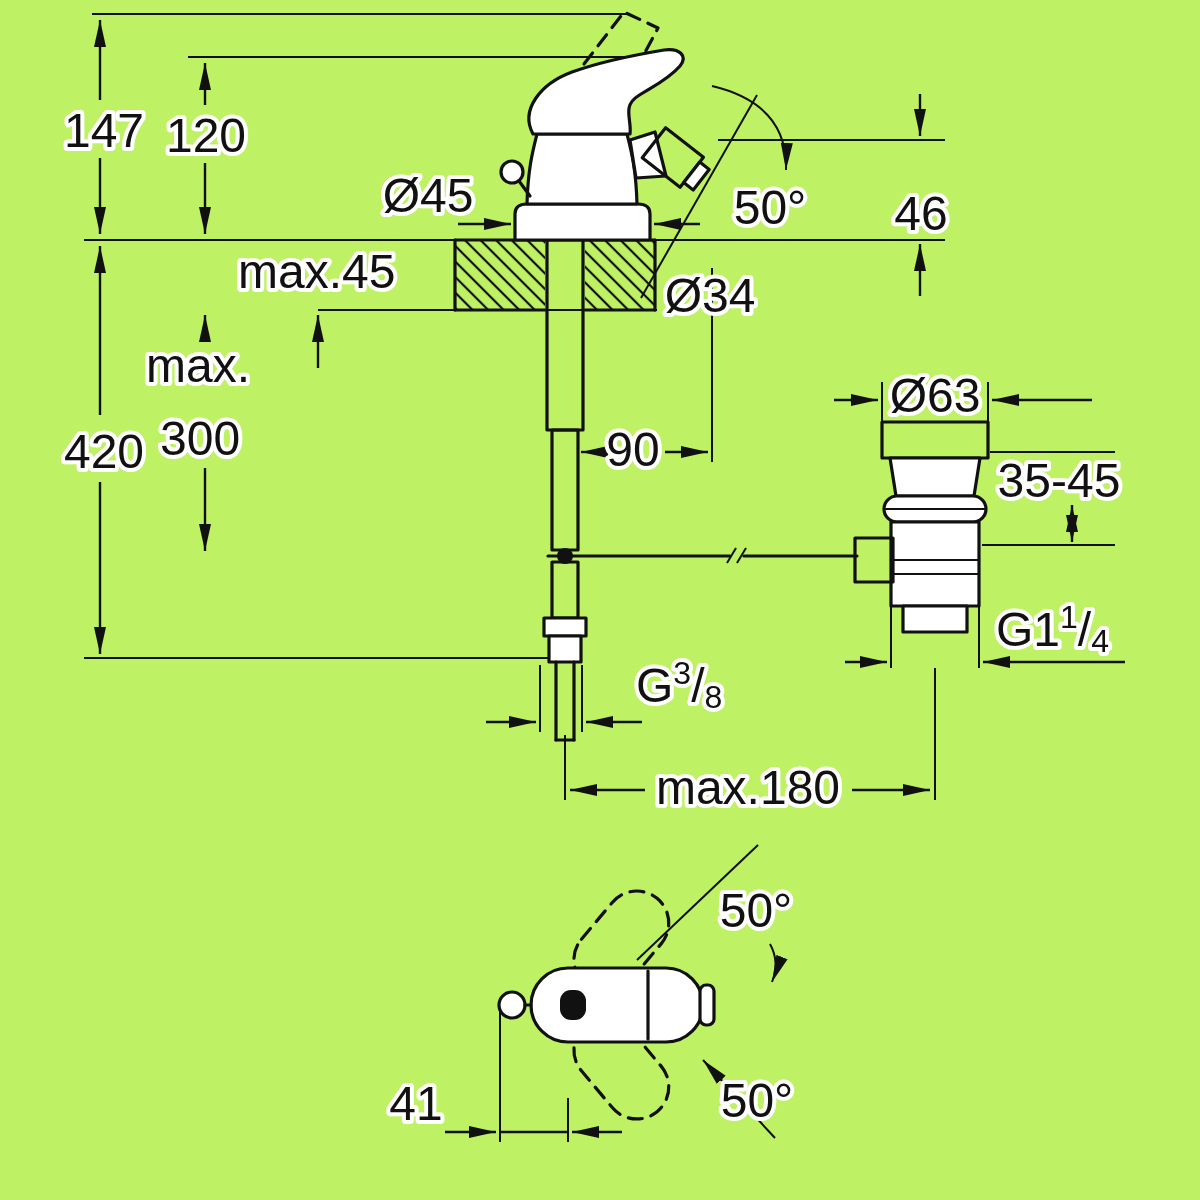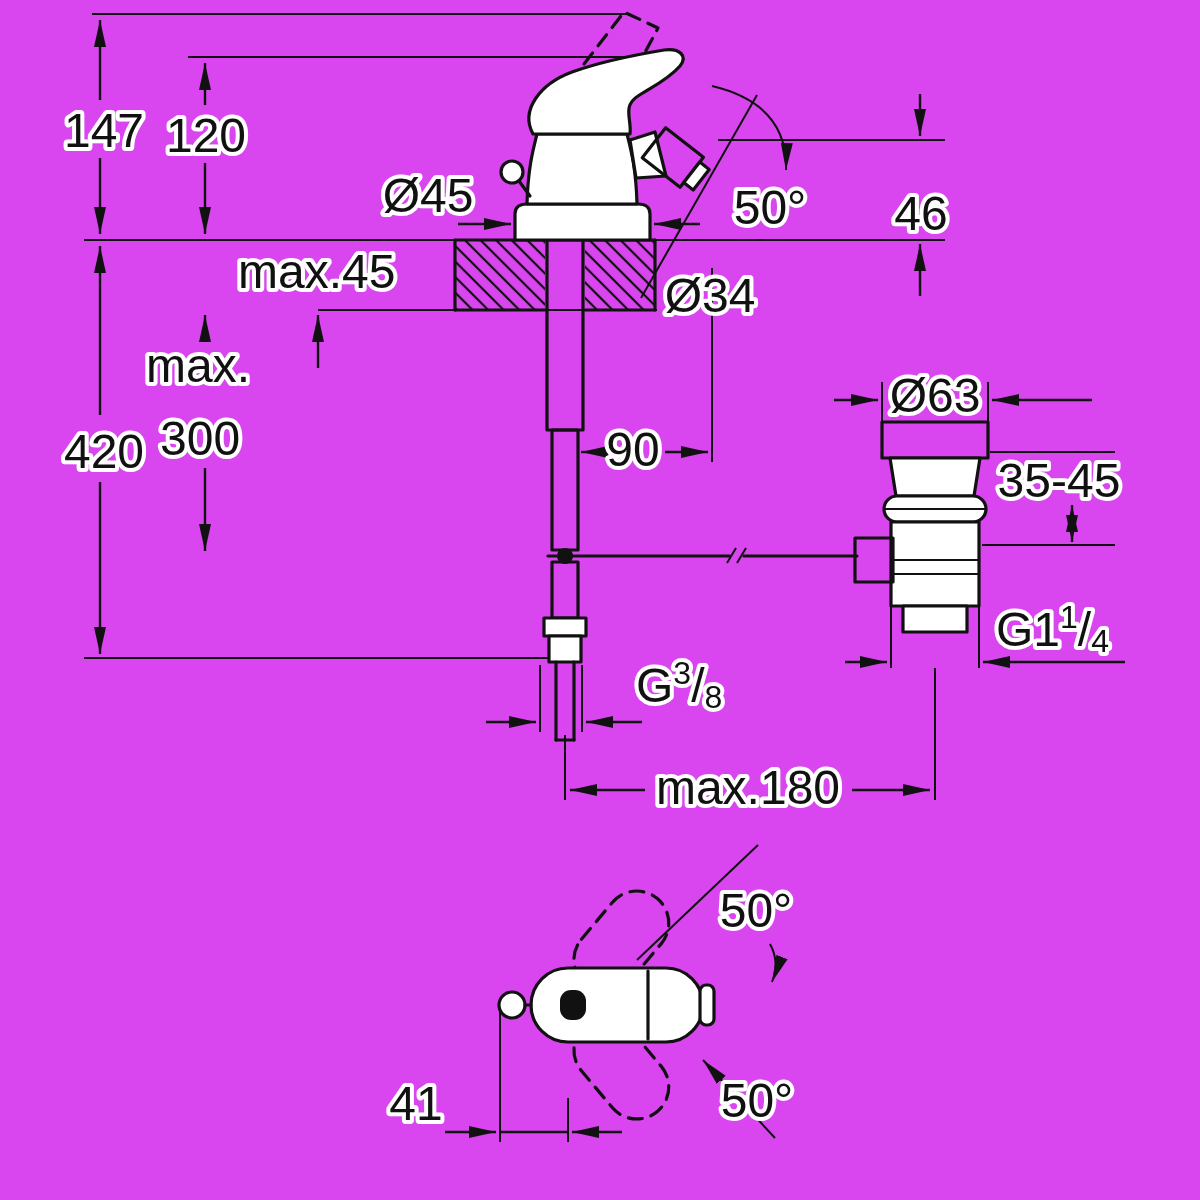--- a/index.html
+++ b/index.html
@@ -1,16 +1,16 @@
 <!DOCTYPE html>
 <html><head>
 <meta charset="utf-8">
 <style>
   html,body{margin:0;padding:0;background:#fff;}
-  .page{width:1200px;height:1200px;background:#d946ef;position:relative;overflow:hidden;}
+  .page{width:1200px;height:1200px;background:#bef264;position:relative;overflow:hidden;}
   svg{font-family:"Liberation Sans", sans-serif;}
   .draw{stroke:#111;stroke-width:3.2;fill:none;stroke-linecap:round;stroke-linejoin:round;}
   .dim{stroke:#111;stroke-width:2.4;fill:none;}
   .thin{stroke:#111;stroke-width:2;fill:none;}
   .dashed{stroke-dasharray:14 9;}
   .fillw{fill:#fff;}
   text.lbl{font-size:48px;fill:#111;paint-order:stroke;stroke:#fff;stroke-width:8px;stroke-linejoin:round;}
   tspan.frac{font-size:32px;}
 </style>
 </head>

